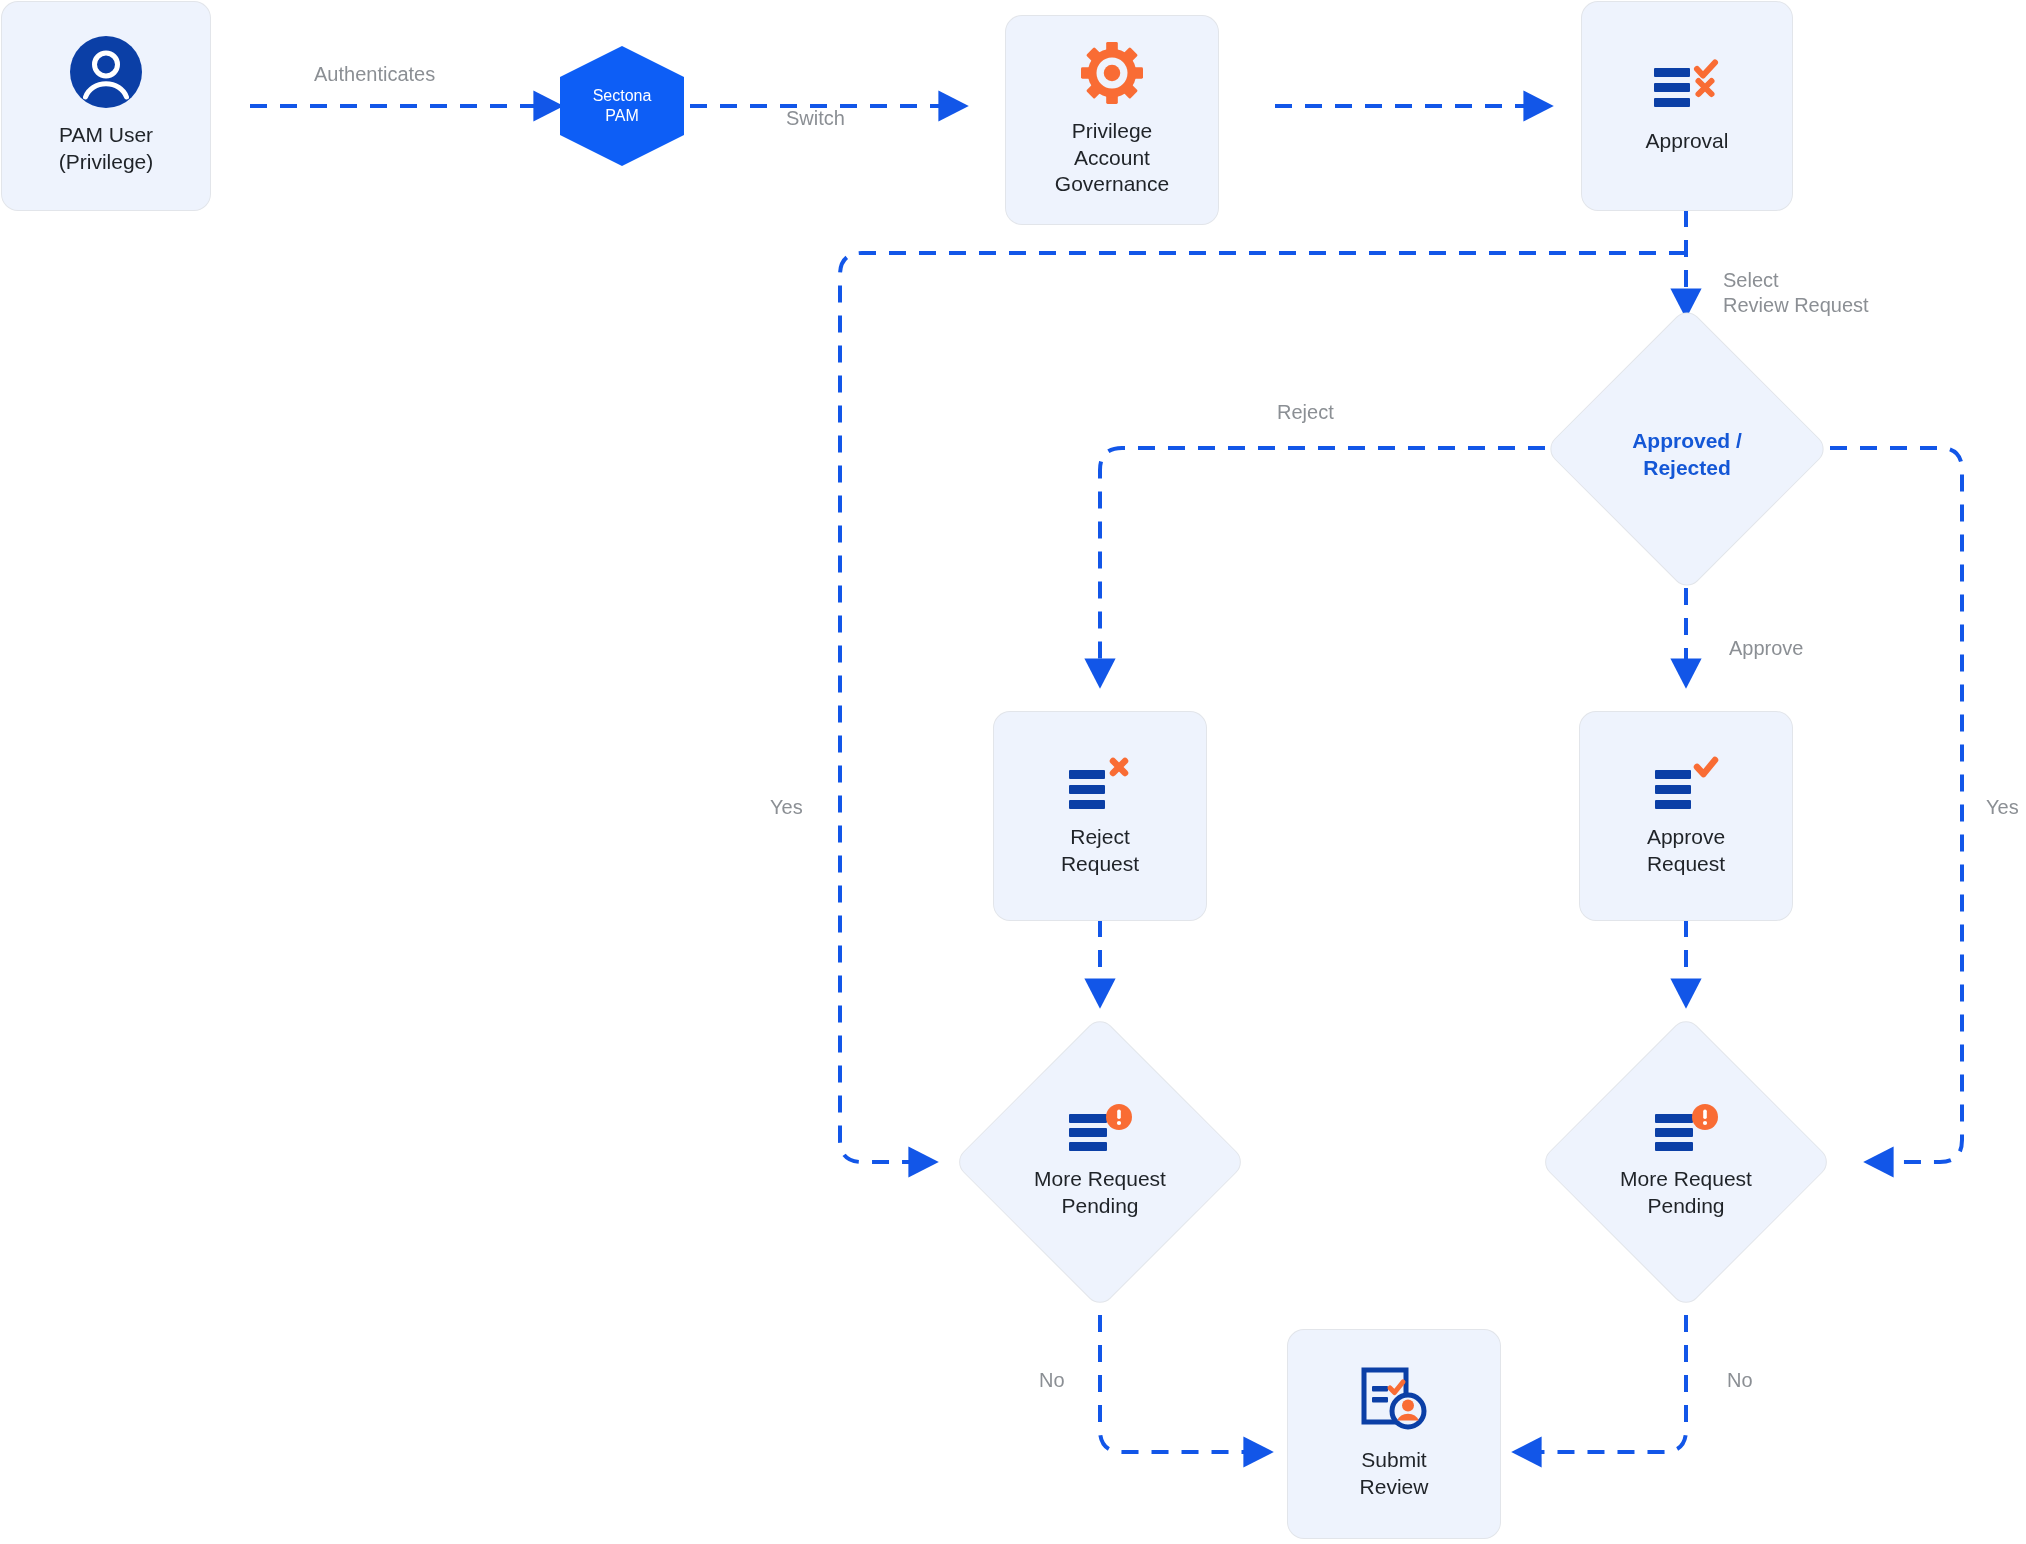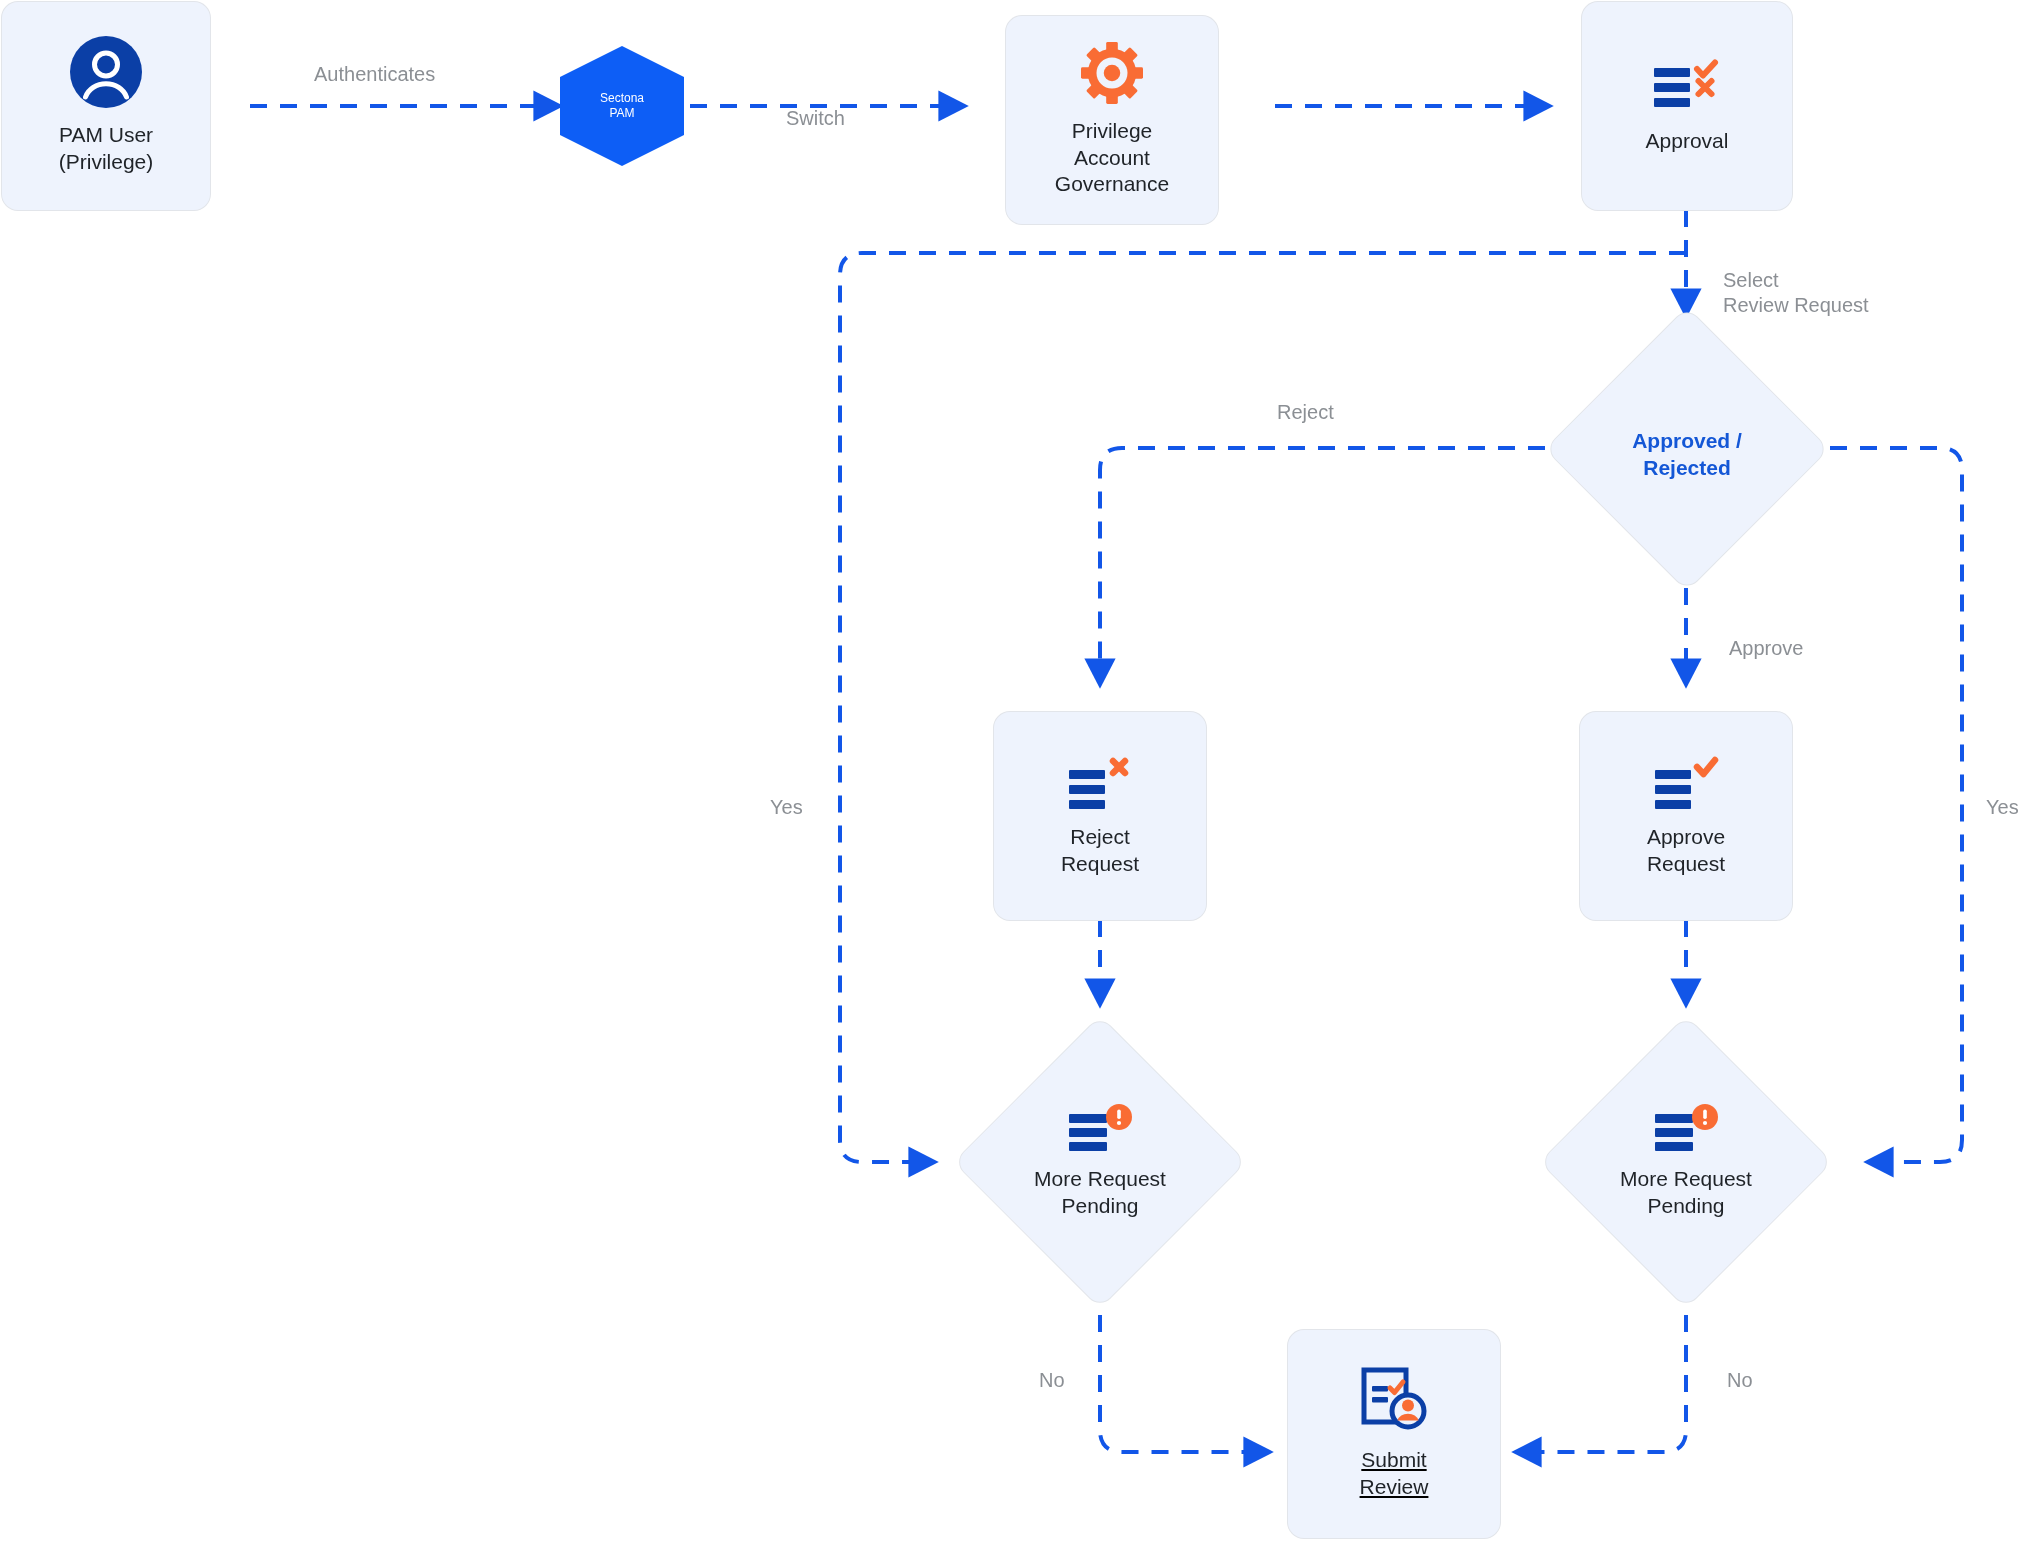--- a/index.html
+++ b/index.html
@@ -63,21 +63,21 @@
     line-height: 1.28;
     white-space: pre-line;
     margin-top: 14px;
   }
   .node-label.blue-bold {
     color: #1457d6;
     font-weight: bold;
   }
   .hexlabel {
     color: #ffffff;
-    font-size: 12px;
+    font-size: 16px;
     line-height: 1.22;
     text-align: center;
     white-space: pre-line;
     font-weight: normal;
   }
 
   
   .edge-label {
     position: absolute;
     color: #8b8f94;
@@ -276,21 +276,21 @@
           <circle cx="52" cy="13" r="13" fill="#f96c34"></circle>
           <rect x="50.2" y="5.5" width="3.6" height="9.5" rx="1.8" fill="#ffffff"></rect>
           <circle cx="52" cy="19" r="2.1" fill="#ffffff"></circle>
         </svg>
       </span>
       <div class="node-label" style="margin-top:12px;">More Request
 Pending</div>
     </div>
   </div>
 
-  <div class="node card" style="left:1288px; top:1330px; width:212px; height:208px;text-decoration:underline;">
+  <div class="node card" style="left:1288px; top:1330px; width:212px; height:208px;">
     <span>
       <svg class="icon" width="68" height="66" viewBox="0 0 68 66">
         <rect x="4" y="3" width="42" height="52" fill="none" stroke="#0b3fa6" stroke-width="5"></rect>
         <rect x="12" y="19" width="16" height="5.5" rx="1" fill="#0b3fa6"></rect>
         <rect x="12" y="30" width="16" height="5.5" rx="1" fill="#0b3fa6"></rect>
         <path d="M30,21 L34.5,25.5 L43,15" fill="none" stroke="#f96c34" stroke-width="5" stroke-linecap="round" stroke-linejoin="round"></path>
         <circle cx="48" cy="44" r="16" fill="#eef3fd" stroke="#0b3fa6" stroke-width="5"></circle>
         <circle cx="48" cy="38.5" r="6" fill="#f96c34"></circle>
         <path d="M37.5,53.5 a11,9.5 0 0 1 21,0" fill="#f96c34"></path>
       </svg>

